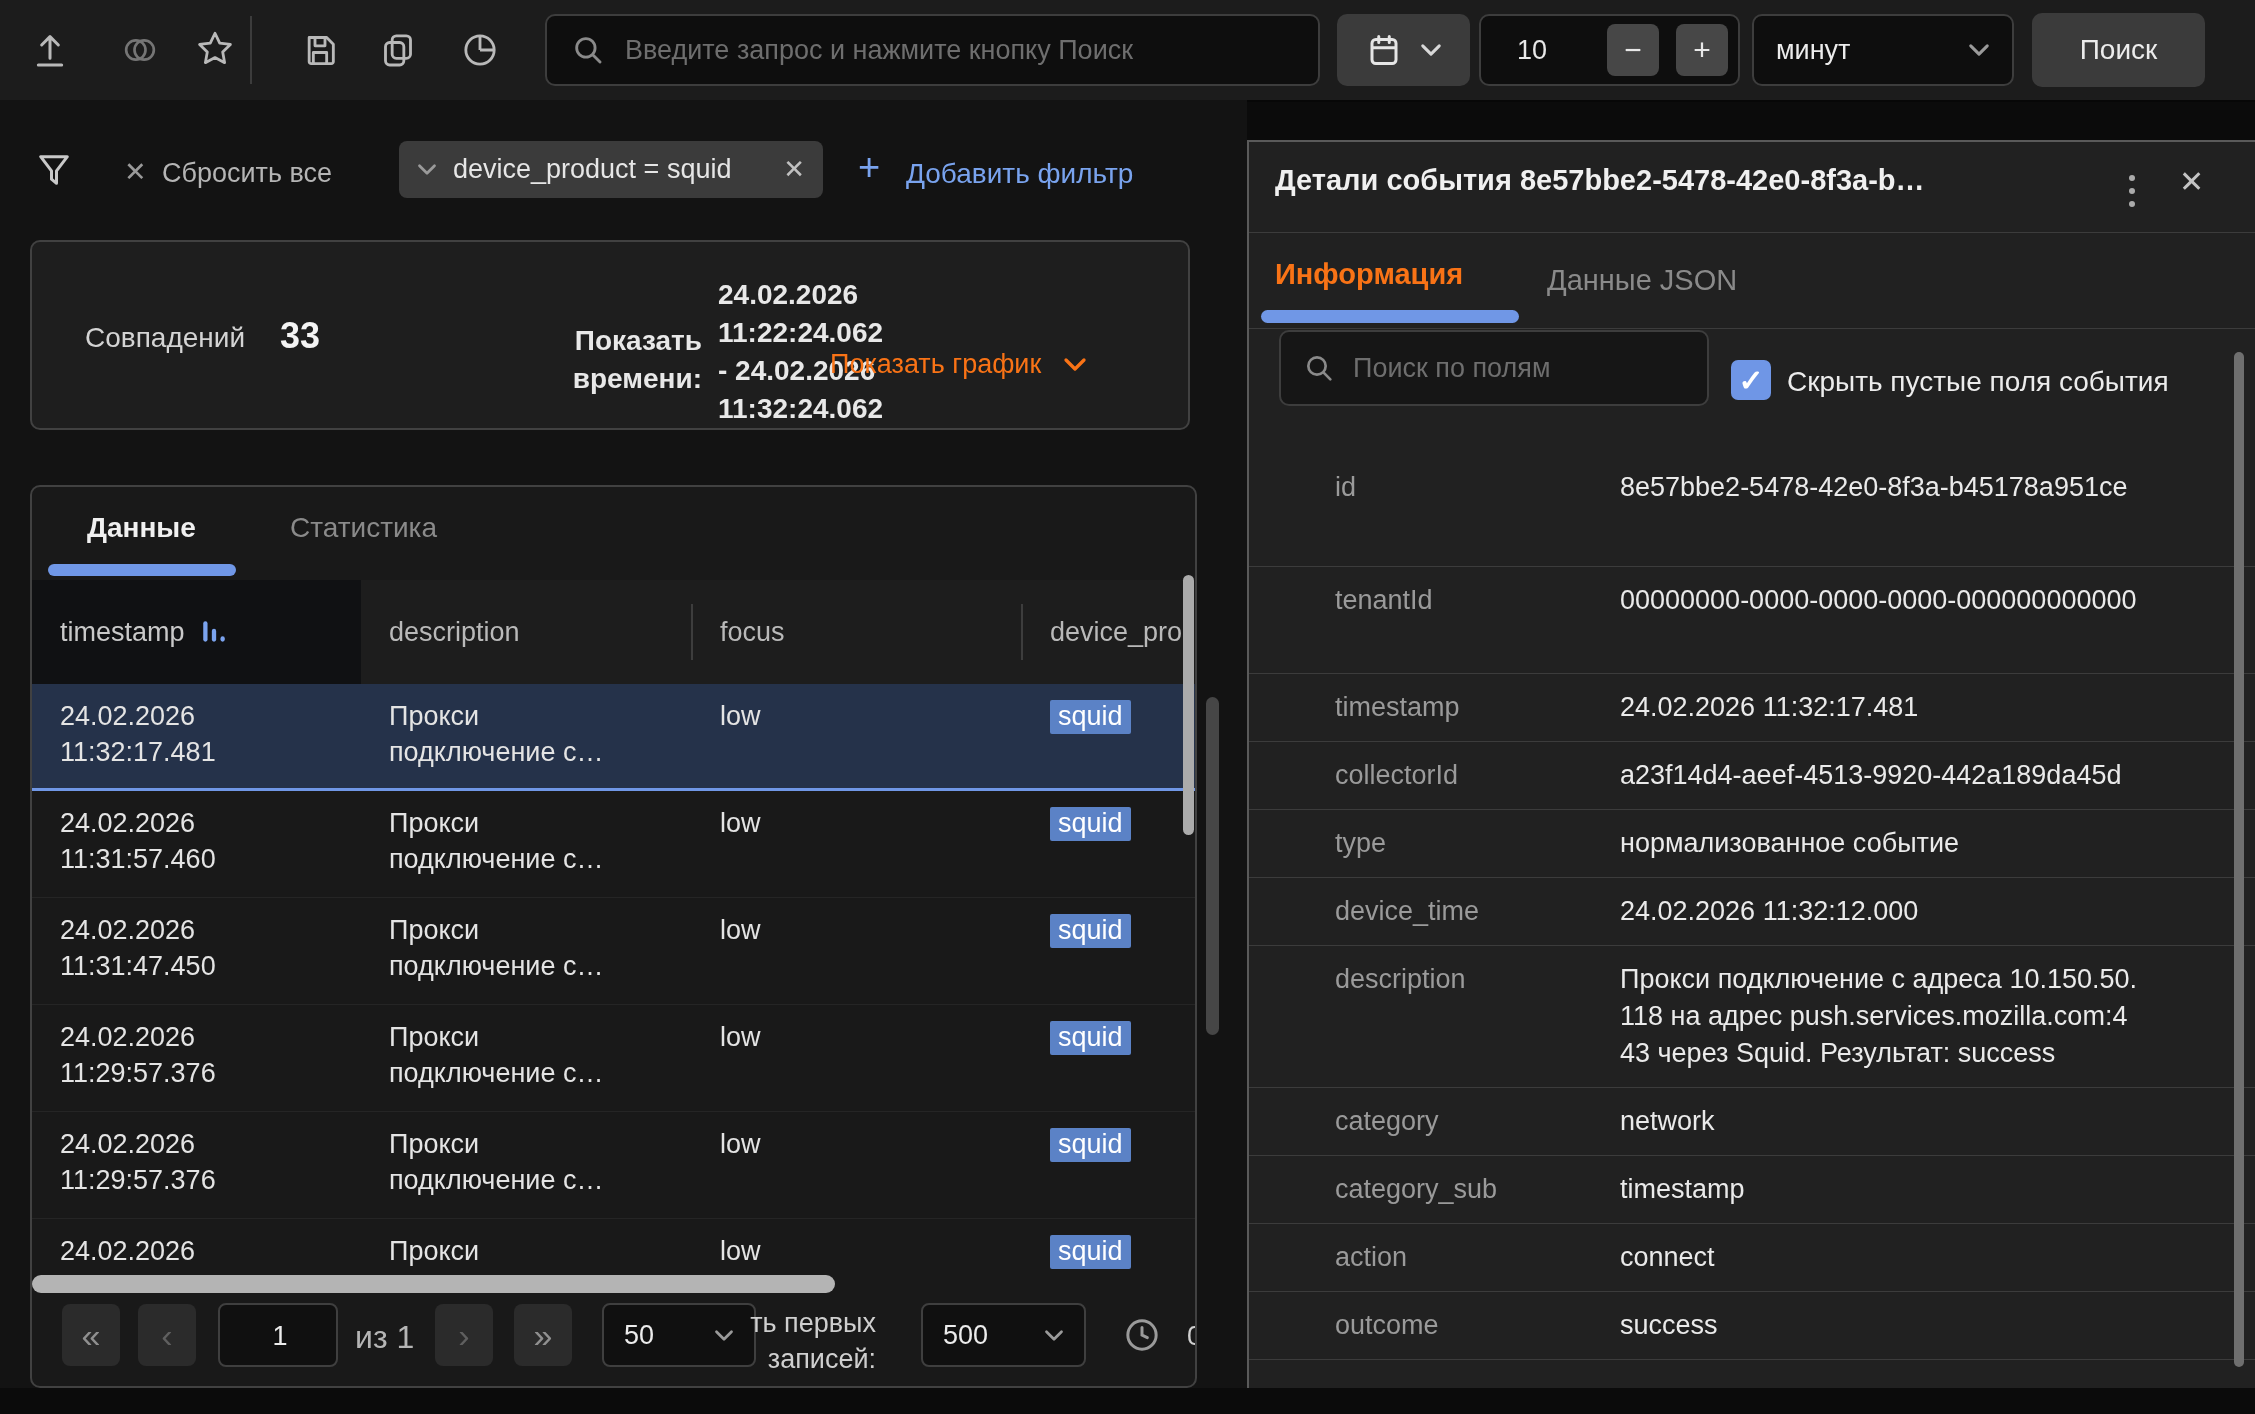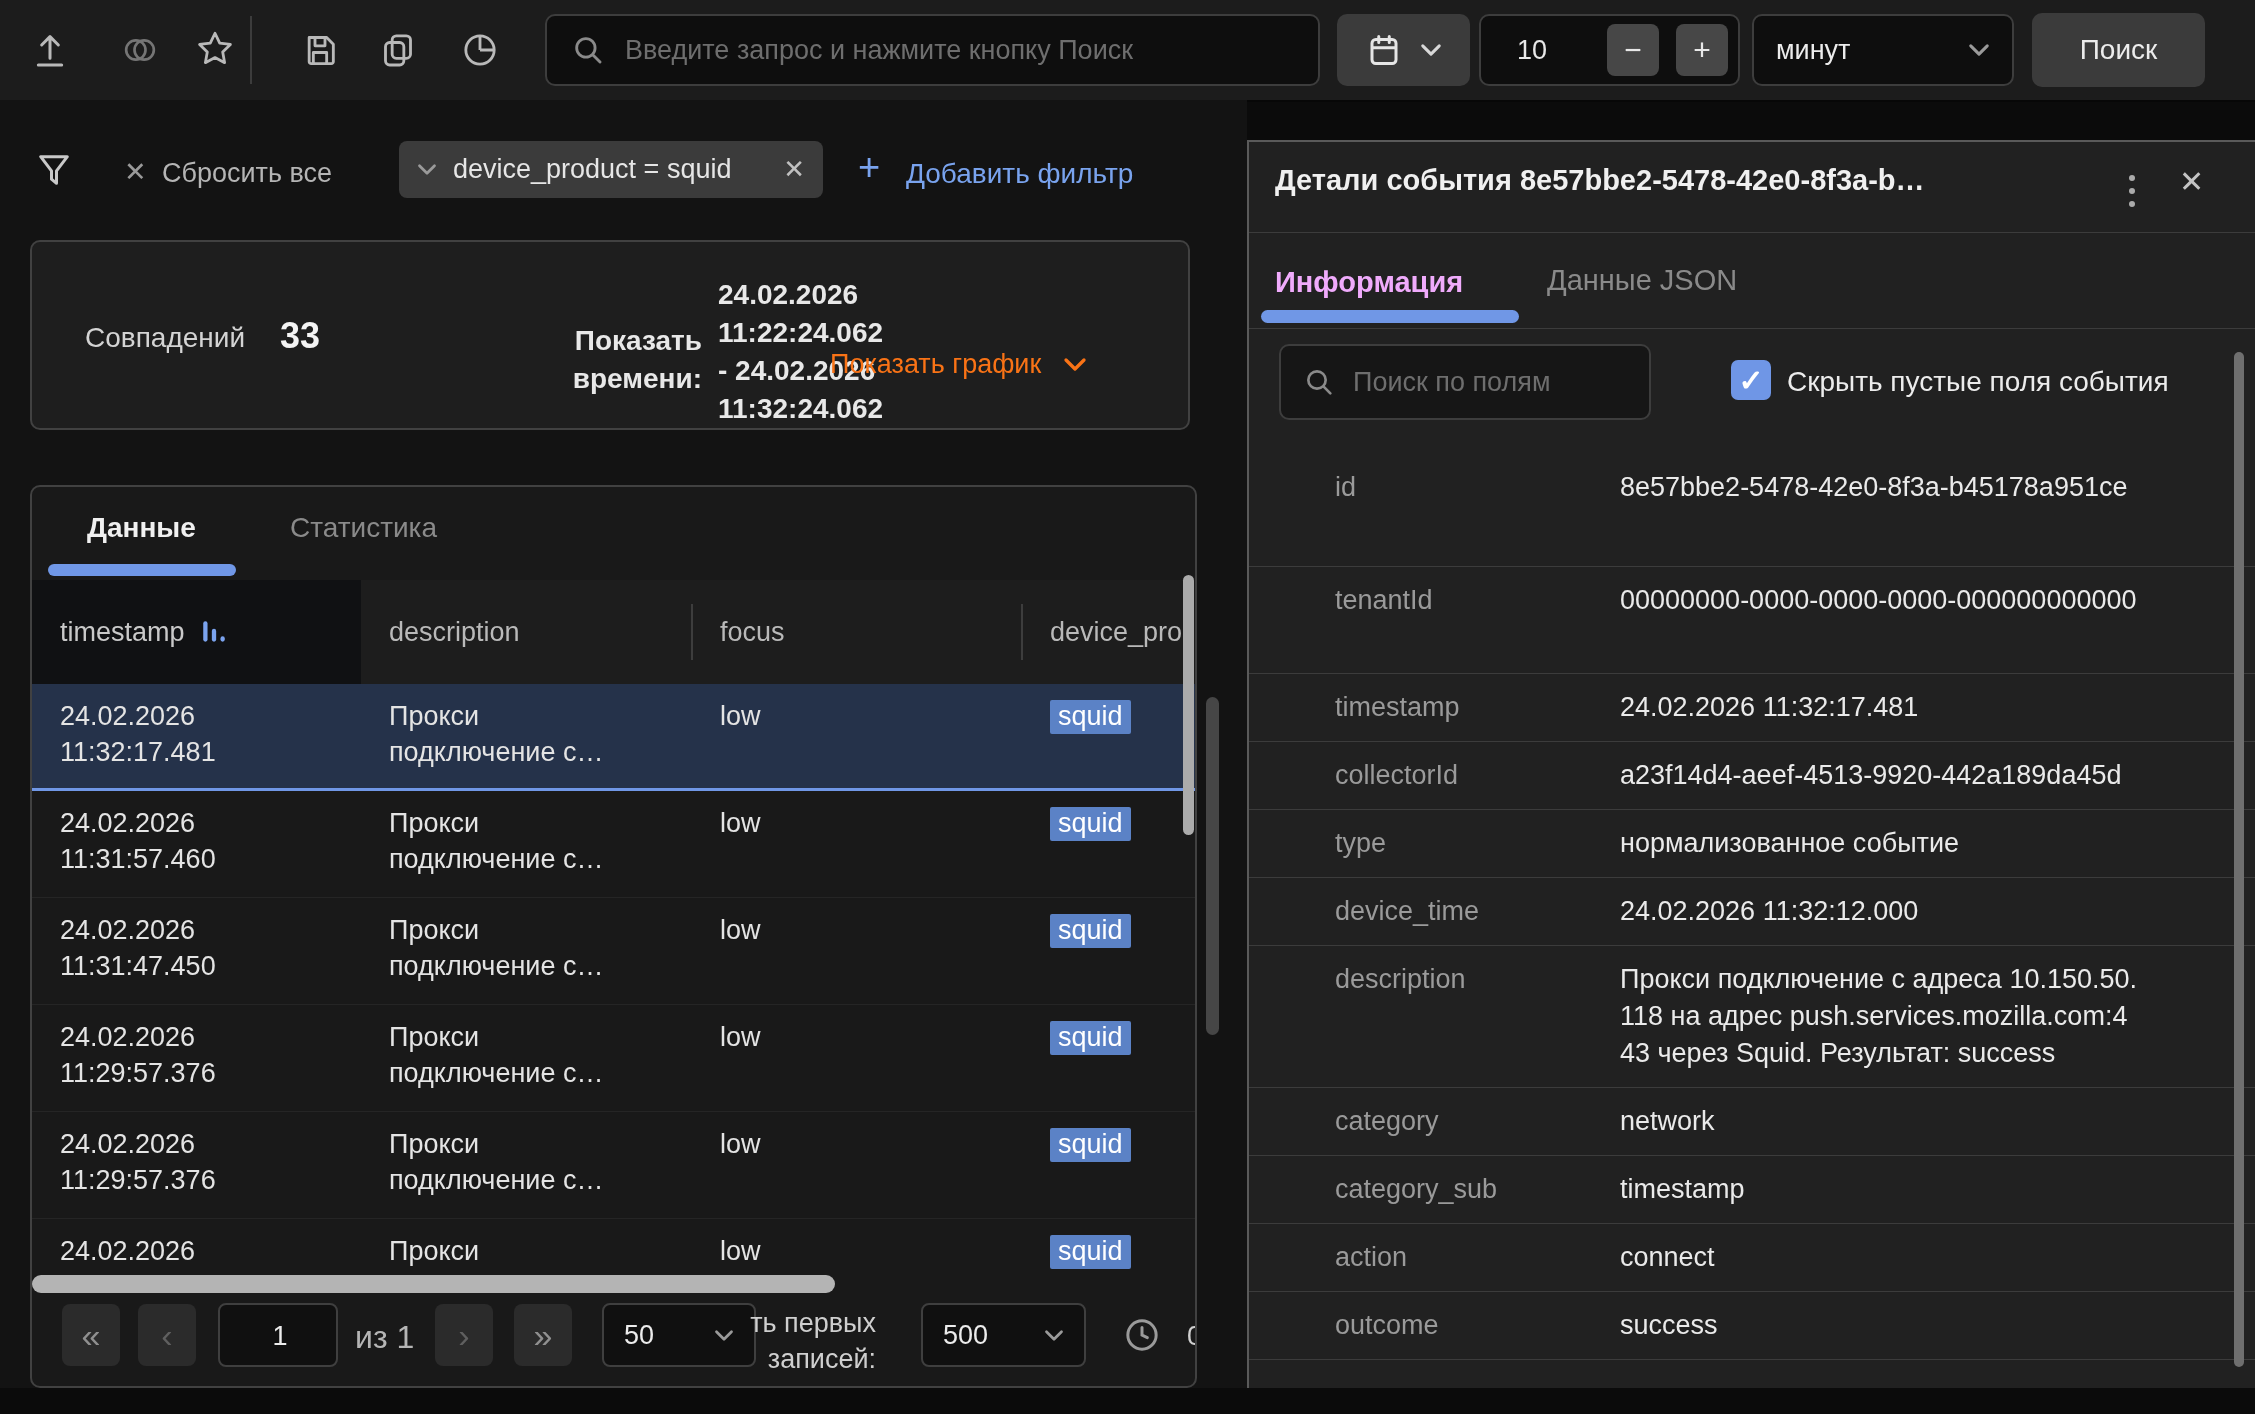--- a/index.html
+++ b/index.html
@@ -307,26 +307,26 @@
 <div class="abs panel">
   <div class="abs bold" style="left:26px;top:22px;font-size:29px;color:#f0f0f0;white-space:nowrap;overflow:hidden;max-width:840px;">Детали события 8e57bbe2-5478-42e0-8f3a-b…</div>
   <div class="abs kebab" style="left:880px;top:26px;">
       <span></span>
       <span></span>
       <span></span>
     </div>
   <div class="abs" style="left:930px;top:22px;font-size:30px;color:#c4c4c4;">✕</div>
   <div class="pdiv" style="top:90px;"></div>
 
-  <div class="ptab bold" style="left:26px;top:124px;color:#f0abfc;text-align:center;">Информация</div>
+  <div class="ptab bold" style="left:26px;top:116px;color:#f97316;text-align:center;">Информация</div>
   <div class="ptab" style="left:298px;top:122px;color:#8a8a8a;">Данные JSON</div>
   <div class="abs pill" style="left:12px;top:168px;width:258px;height:13px;"></div>
   <div class="pdiv" style="top:186px;"></div>
 
-  <div class="abs inputbox" style="left:30px;top:202px;width:372px;height:76px;background:#161616;padding:0 22px;gap:16px;">
+  <div class="abs inputbox" style="left:30px;top:188px;width:430px;height:76px;background:#161616;padding:0 22px;gap:16px;">
     <span style="color:#8a8a8a;">
       <svg viewBox="0 0 24 24" width="32" height="32" fill="none" stroke="currentColor" stroke-width="2" stroke-linecap="round">
           <circle cx="10.5" cy="10.5" r="6.5"></circle>
           <path d="M15.5 15.5 L20.5 20.5"></path>
         </svg>
     </span>
     <input type="text" placeholder="Поиск по полям" style="">
   </div>
   <div class="checkbox" style="left:482px;top:218px;">
     <span>✓</span>

